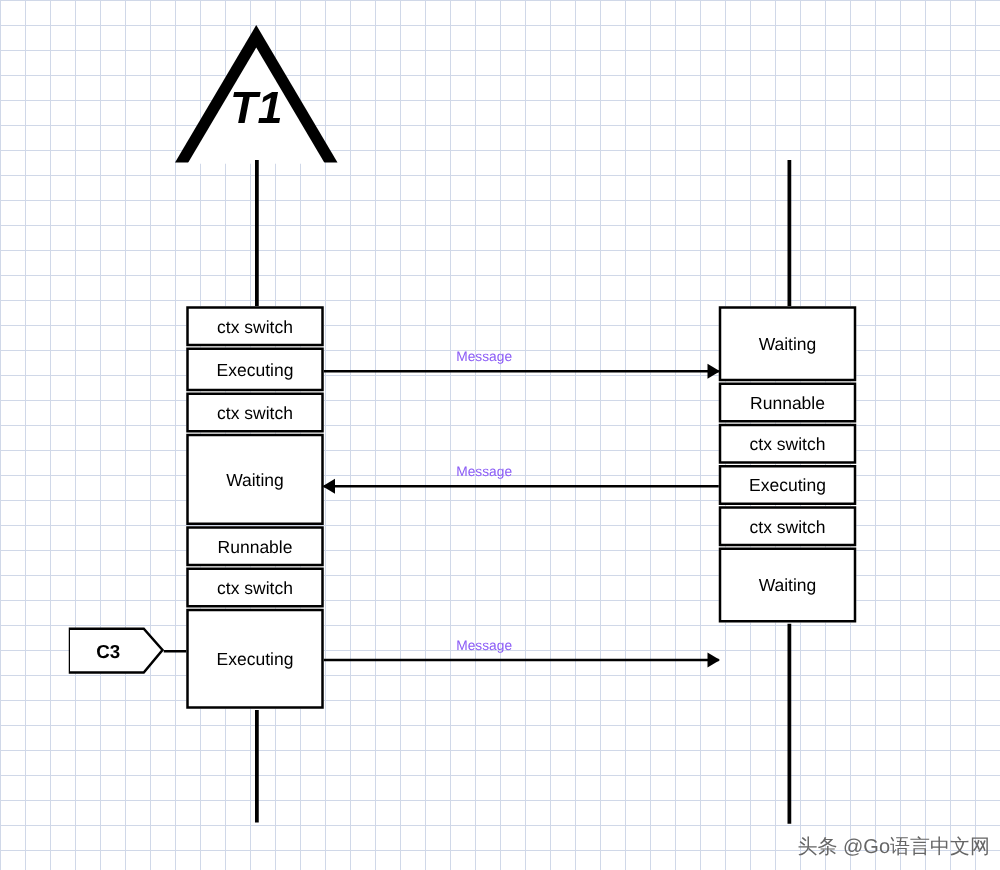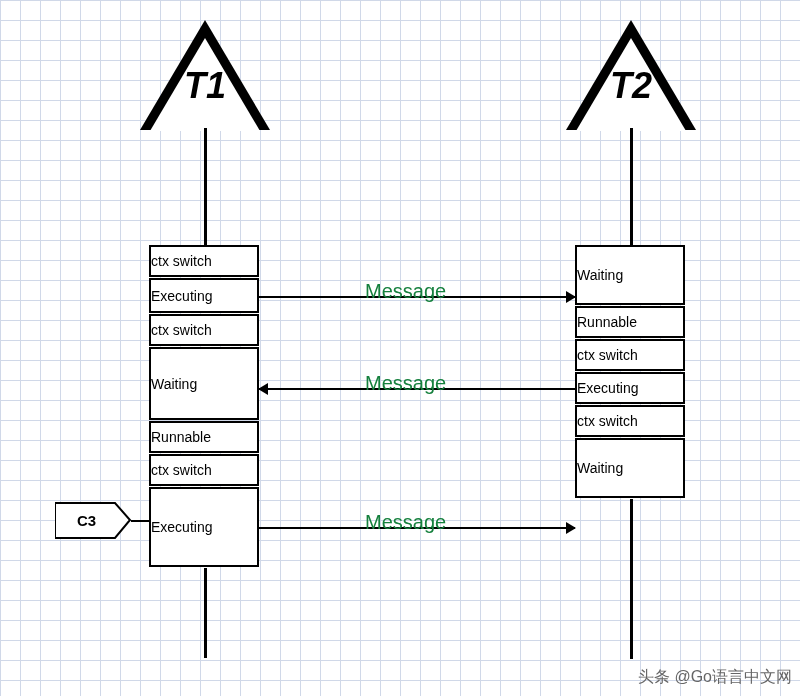--- a/index.html
+++ b/index.html
@@ -73,21 +73,21 @@
       font-style: italic;
     }
 
     
     .state-box {
       position: absolute;
       border: 2px solid #000;
       background: #fff;
       display: flex;
       align-items: center;
-      justify-content: flex-start;
+      justify-content: center;
       font-size: 14px;
       font-weight: normal;
       color: #000;
     }
 
     
     .v-line {
       position: absolute;
       width: 3px;
       background: #000;
@@ -124,22 +124,22 @@
       top: -5px;
       width: 0;
       height: 0;
       border-top: 6px solid transparent;
       border-bottom: 6px solid transparent;
       border-right: 10px solid #000;
     }
 
     .arrow-label {
       position: absolute;
-      font-size: 20px;
-      color: #15803d;
+      font-size: 11px;
+      color: #8b5cf6;
       background: transparent;
     }
 
     
     .watermark {
       position: absolute;
       bottom: 8px;
       right: 8px;
       font-size: 16px;
       color: #666;
@@ -152,25 +152,20 @@
 <div class="grid-bg"></div>
 
 <div class="diagram">
 
   <div class="triangle-container" style="left: 140px; top: 20px;">
     <div class="triangle">
       <span class="triangle-label">T1</span>
     </div>
   </div>
 
-  <div class="triangle-container" style="left: 566px; top: 20px;">
-    <div class="triangle">
-      <span class="triangle-label">T2</span>
-    </div>
-  </div>
 
   <div class="v-line" style="left: 204px; top: 128px; height: 117px;"></div>
 
   <div class="state-box" style="left: 149px; top: 245px; width: 110px; height: 32px;">
     <span>ctx switch</span>
   </div>
   <div class="state-box" style="left: 149px; top: 278px; width: 110px; height: 35px;">
     <span>Executing</span>
   </div>
   <div class="state-box" style="left: 149px; top: 314px; width: 110px; height: 32px;">

